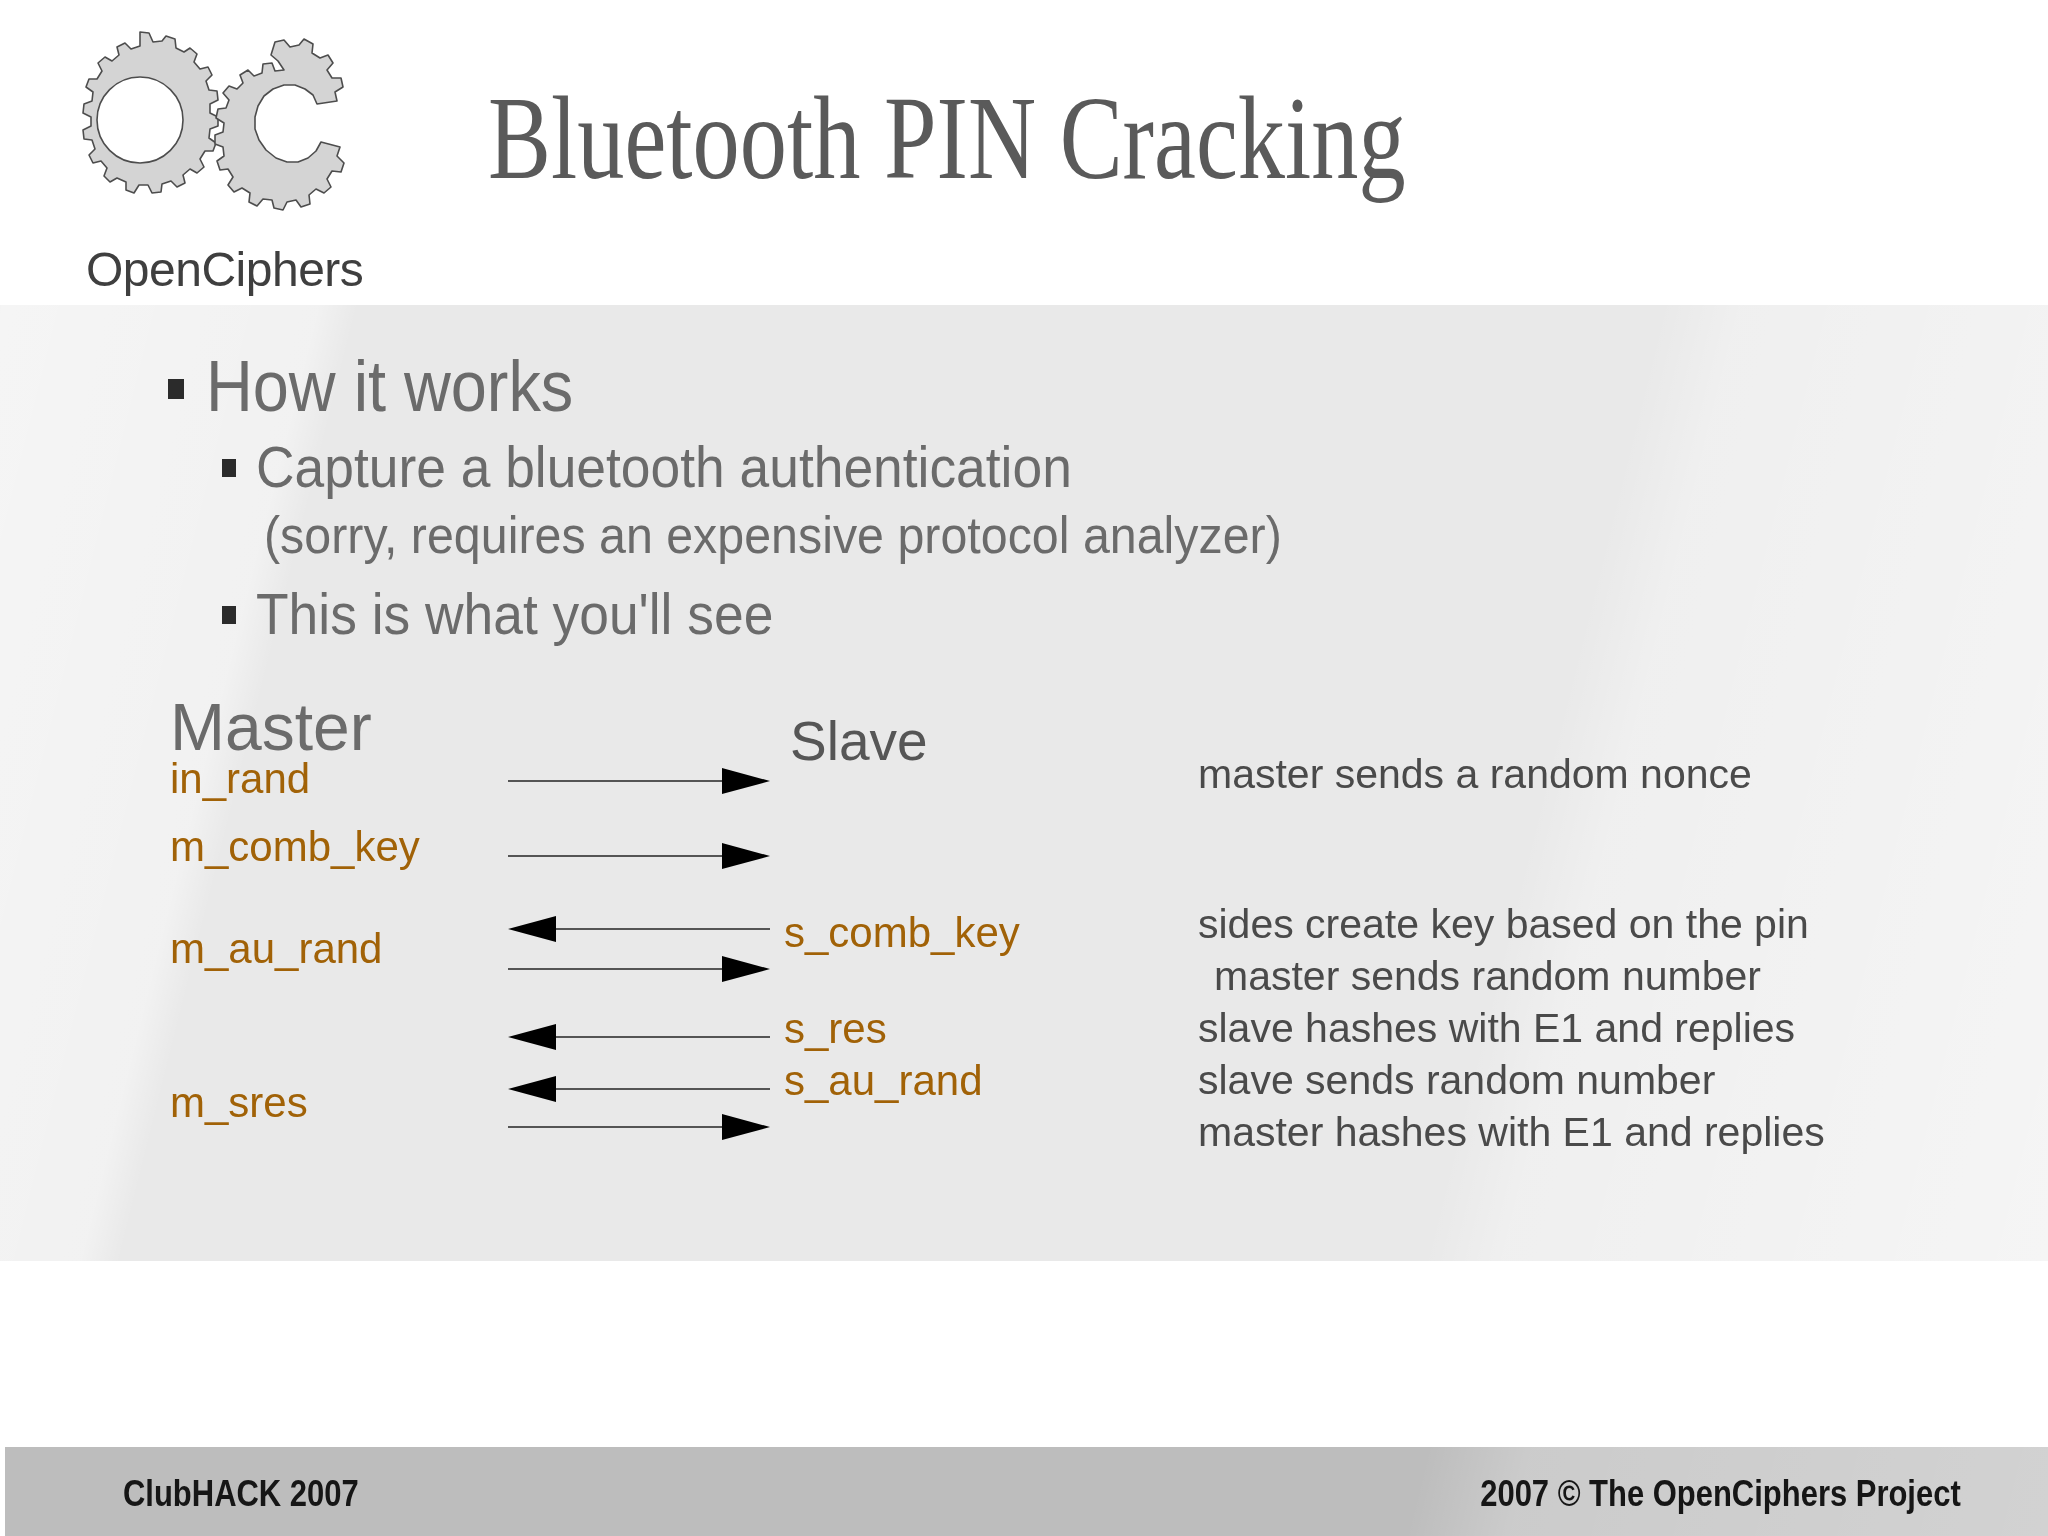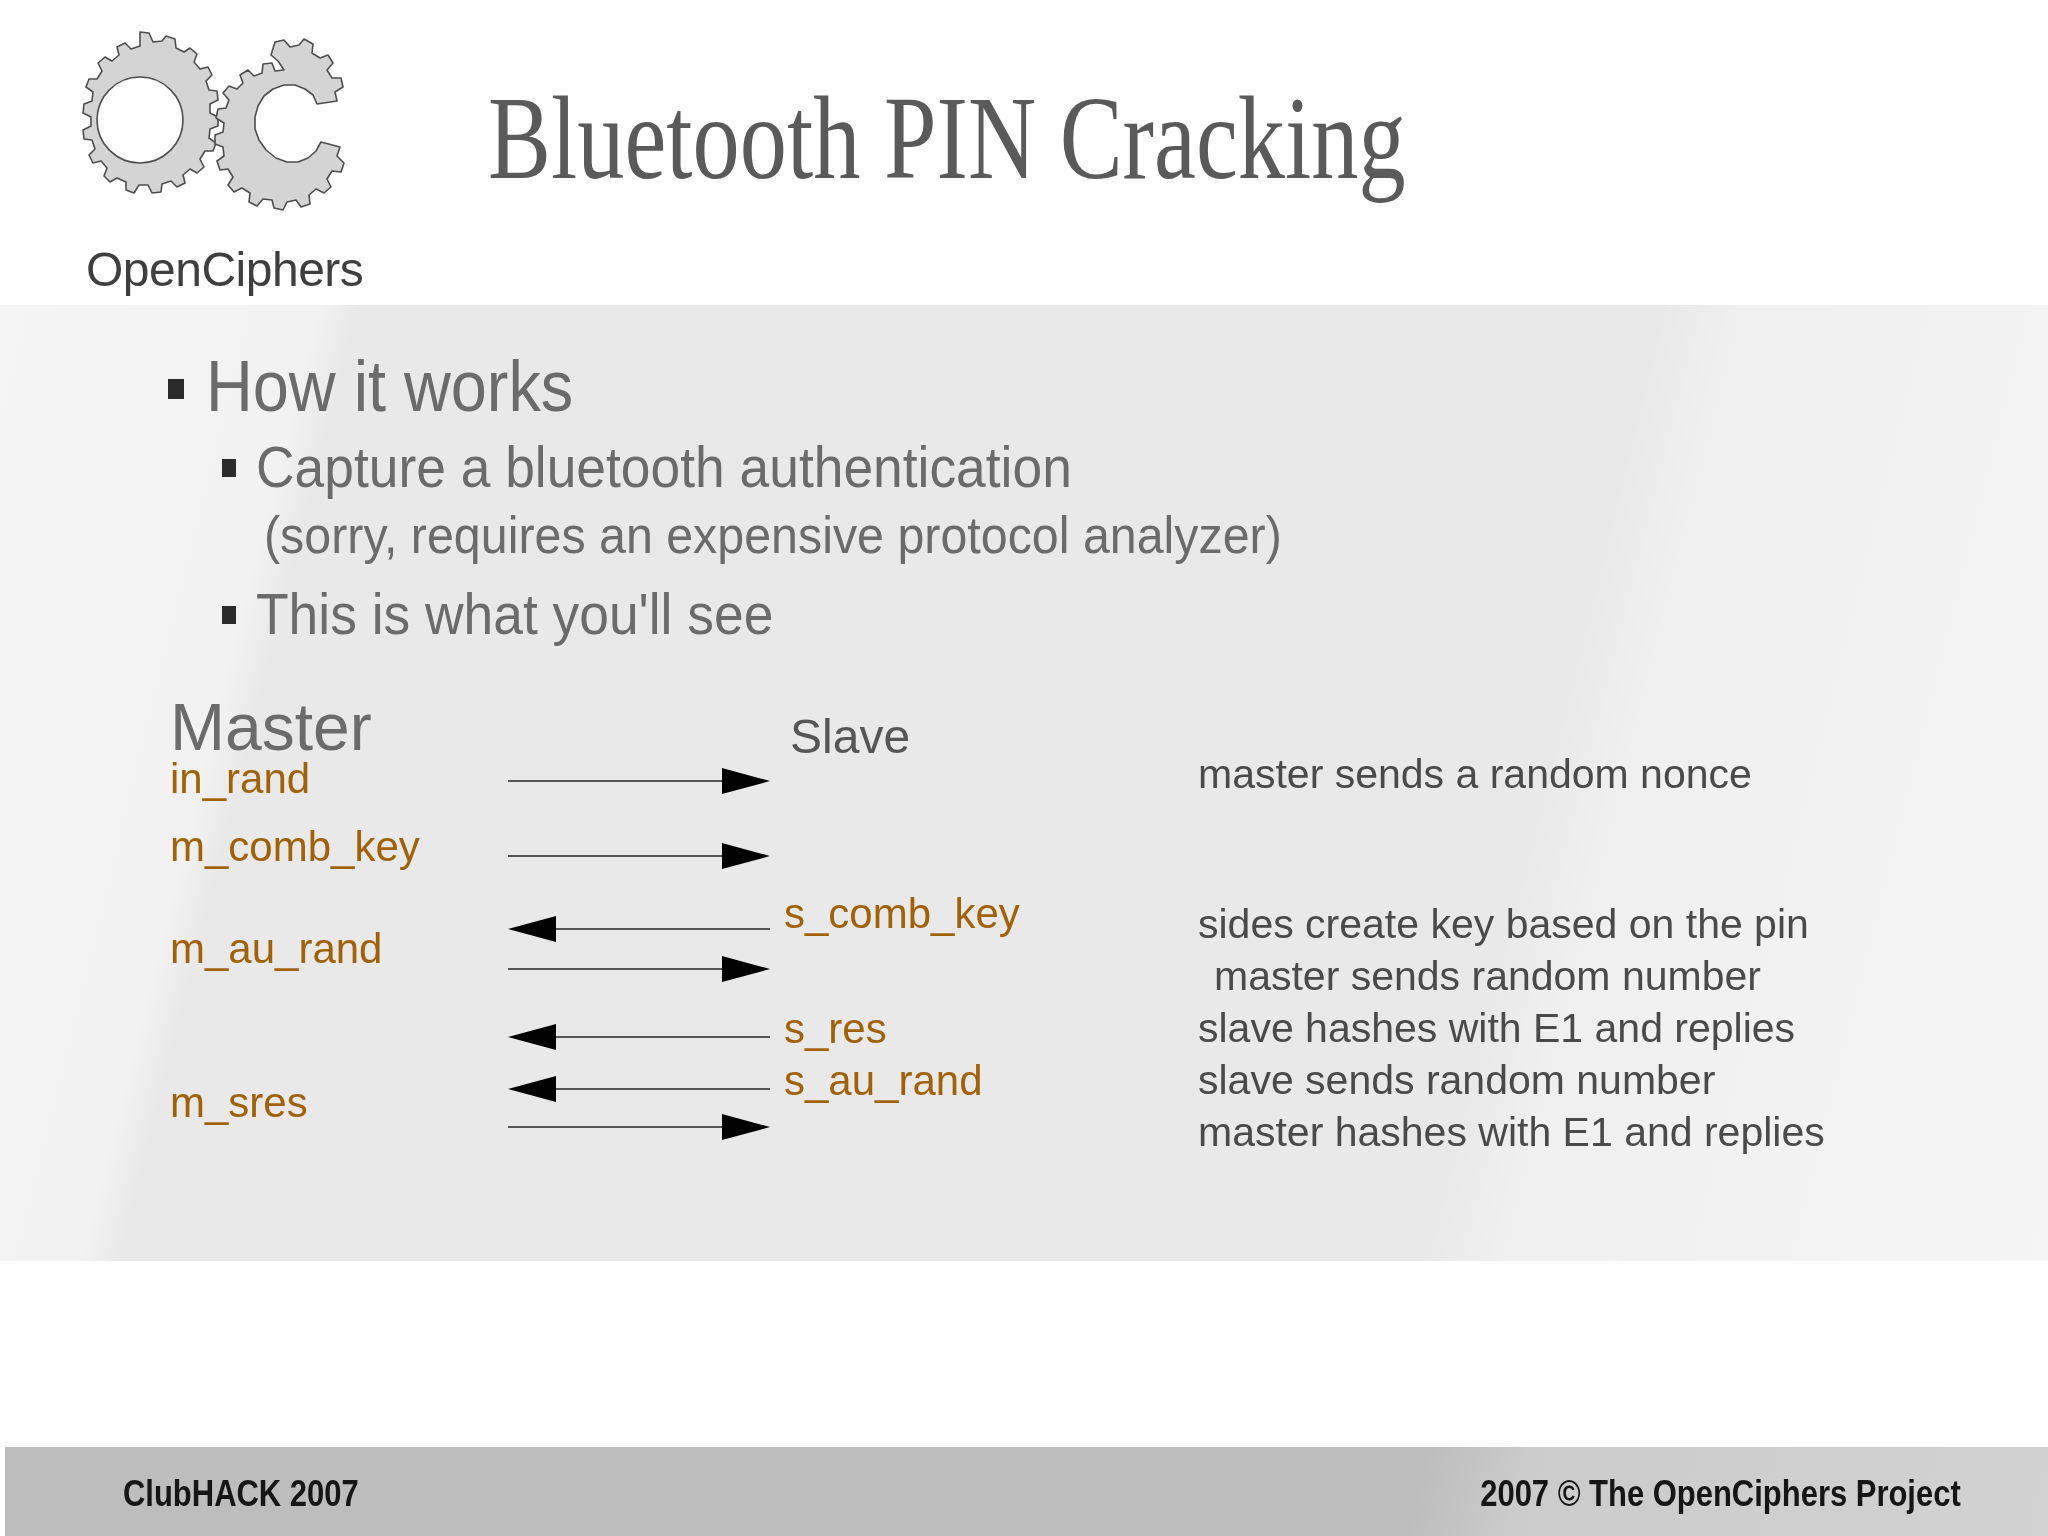--- a/index.html
+++ b/index.html
@@ -186,21 +186,21 @@
     top: 384px;
     font-size: 66px;
     color: #6b6b6b;
     font-family: "Liberation Sans", sans-serif;
     white-space: nowrap;
   }
   .hd-slave {
     position: absolute;
     left: 790px;
     top: 404px;
-    font-size: 48px;
+    font-size: 55px;
     color: #565656;
     font-family: "Liberation Sans", sans-serif;
     white-space: nowrap;
   }
 
   .lbl {
     position: absolute;
     font-size: 42px;
     color: #a16207;
     font-family: "Liberation Sans", sans-serif;
@@ -361,21 +361,21 @@
             <polygon points="214,3 262,16 214,29" fill="#000000"></polygon>
           </svg>
         </div>
 
         <div class="arrow" style="top:608px;">
           <svg width="262" height="32" viewBox="0 0 262 32" xmlns="http://www.w3.org/2000/svg">
             <line x1="40" y1="16" x2="262" y2="16" stroke="#555" stroke-width="2"></line>
             <polygon points="48,3 0,16 48,29" fill="#000000"></polygon>
           </svg>
         </div>
-        <div class="lbl lbl-mid" style="top:585px;text-align:right;">s_comb_key</div>
+        <div class="lbl lbl-mid" style="top:604px;text-align:right;">s_comb_key</div>
         <div class="lbl lbl-desc" style="top:596px;">sides create key based on the pin</div>
 
         <div class="lbl lbl-left" style="top:620px;">m_au_rand</div>
         <div class="arrow" style="top:648px;">
           <svg width="262" height="32" viewBox="0 0 262 32" xmlns="http://www.w3.org/2000/svg">
             <line x1="0" y1="16" x2="222" y2="16" stroke="#555" stroke-width="2"></line>
             <polygon points="214,3 262,16 214,29" fill="#000000"></polygon>
           </svg>
         </div>
         <div class="lbl lbl-desc" style="top:648px;margin-left:16px;">master sends random number</div>

